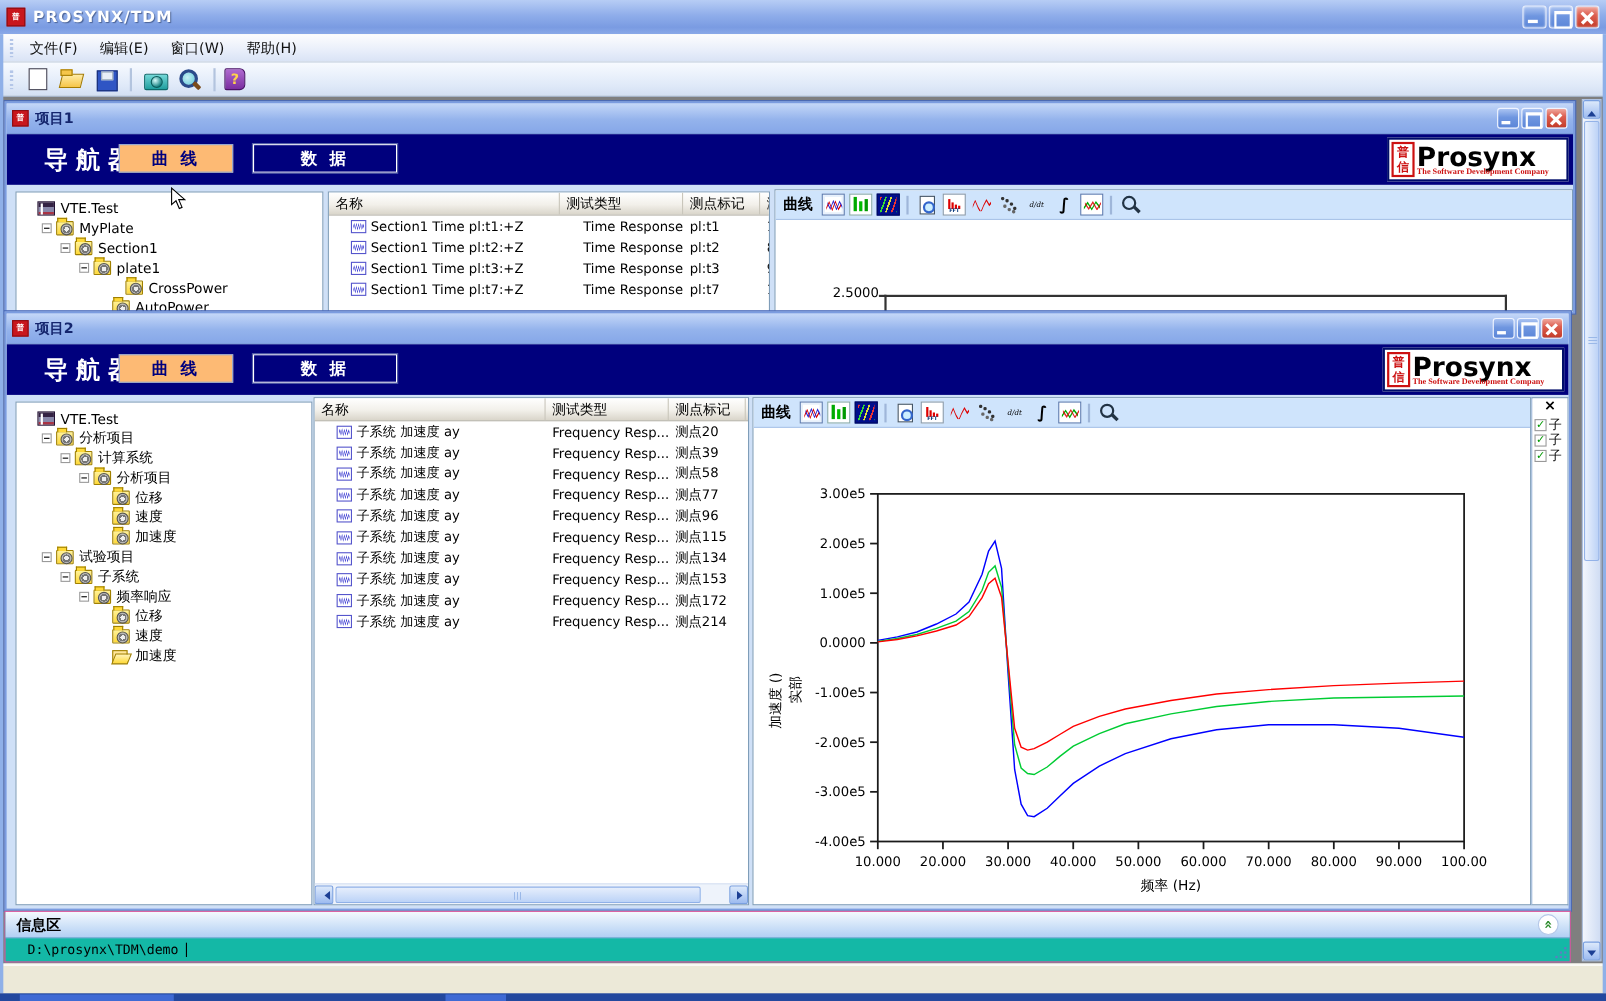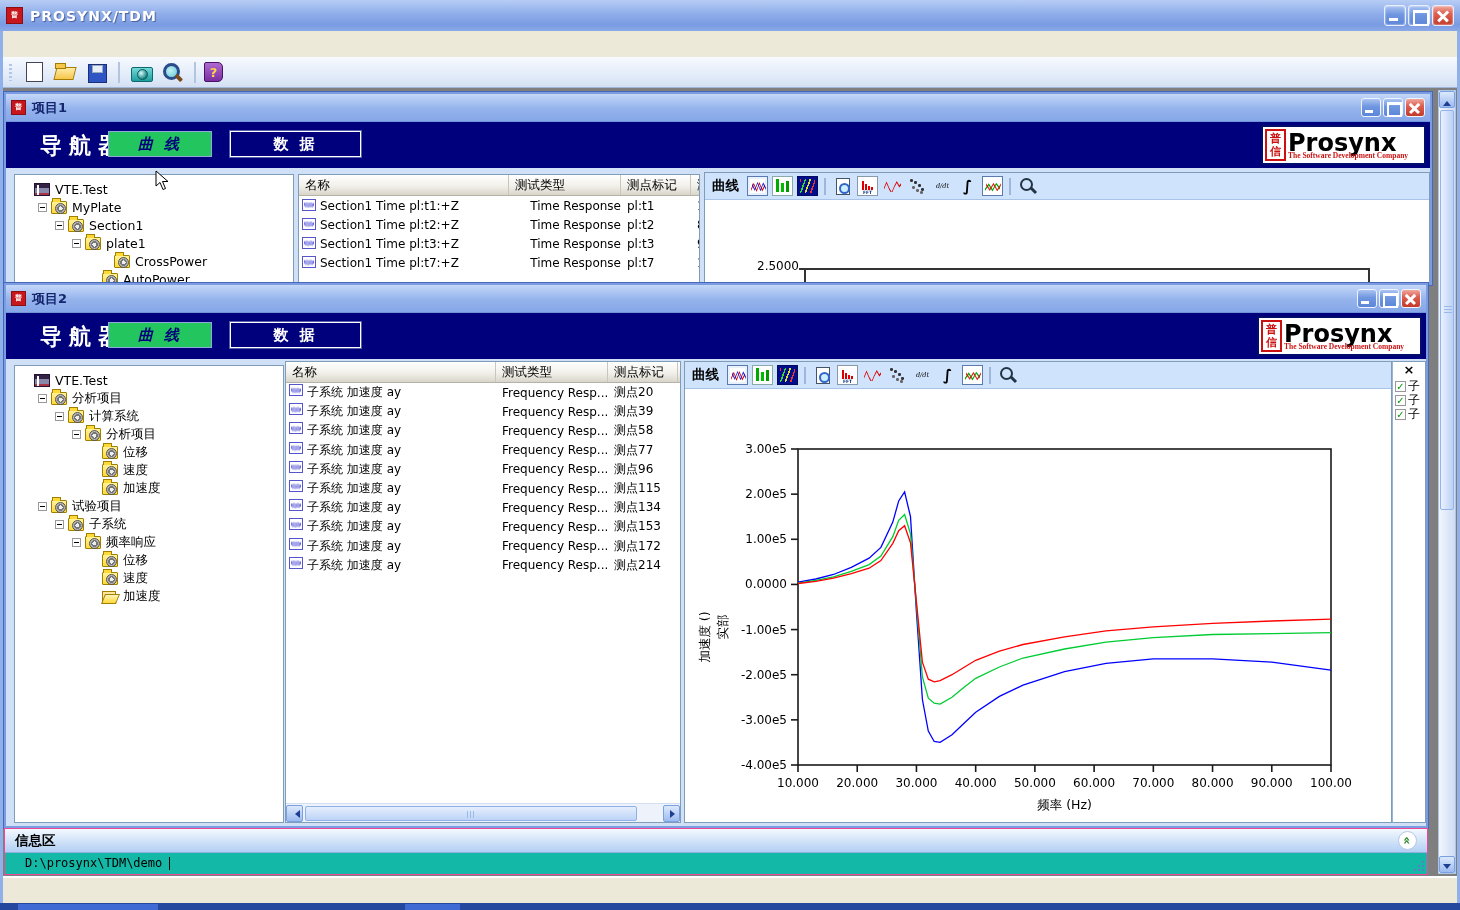--- a/index.html
+++ b/index.html
@@ -42,21 +42,21 @@
 .mt-help{width:19px;height:20px;background:linear-gradient(#b06ad0,#7a2ea0);border:1px solid #4a1266;border-radius:2px 5px 5px 2px;color:#ffd24a;font-weight:bold;font-size:13px;}
 
 
 #mdi-bg{position:absolute;left:0;top:88px;width:1460px;height:788px;background:#7f7f7f;}
 .win{position:absolute;border:2px solid #7b9ce0;outline:1px solid #4768b8;background:#cfe0f7;overflow:hidden;}
 .w-titlebar{height:28px;background:linear-gradient(#c4d7f8,#94b3ec 55%,#86a7e8);display:flex;align-items:center;padding:0 5px;border-bottom:1px solid #6f93d8;}
 .w-title{font-size:13px;font-weight:bold;color:#15266e;margin-left:6px;}
 .navbar{height:46px;background:#00007d;position:relative;}
 .nav-label{position:absolute;left:34px;top:9px;color:#fff;font-weight:bold;font-size:22px;letter-spacing:7px;}
 .nav-tab{position:absolute;top:9px;height:26px;display:flex;align-items:center;justify-content:center;font-weight:bold;font-size:15px;letter-spacing:3px;}
-.tab-curve{left:102px;width:104px;background:#22c55e;color:#00007d;border:1px solid #8fa8d8;font-style:italic;}
+.tab-curve{left:102px;width:104px;background:#fdba74;color:#00007d;border:1px solid #8fa8d8;}
 .tab-data{left:224px;width:131px;background:transparent;border:1px solid #fff;outline:1px solid #5560a8;color:#fff;}
 .logo{position:absolute;right:4px;top:3px;width:165px;height:40px;background:#fff;border:2px solid #000d6a;display:flex;align-items:center;padding:1px 2px;}
 .logo-seal{width:21px;height:32px;border:2px solid #c11;color:#c11;font-weight:bold;font-size:11px;line-height:13px;text-align:center;background:#fff;flex:none;display:flex;flex-direction:column;justify-content:center;}
 .logo-text{margin-left:2px;overflow:hidden;}
 .logo-brand{font-size:24px;font-weight:bold;color:#000;line-height:24px;white-space:nowrap;}
 .logo-tag{font-size:7.5px;color:#c11;font-weight:bold;font-family:"Liberation Serif",serif;margin-top:-4px;white-space:nowrap;text-align:center;}
 
 .panel{position:absolute;background:#fff;border:1px solid #7f9db9;overflow:hidden;}
 
 
@@ -74,21 +74,21 @@
 .ticon.open-folder{border:none;background:transparent;}
 .ticon.open-folder::before{content:"";position:absolute;left:0;top:1px;width:12px;height:10px;background:#ffe69a;border:1px solid #a08000;}
 .ticon.open-folder::after{content:"";position:absolute;left:1px;top:4px;width:13px;height:8px;background:linear-gradient(#fff4ba,#ffd937);border:1px solid #a08000;transform:skewX(-22deg);}
 
 
 .thead{display:flex;height:21px;background:linear-gradient(#ffffff,#f2f0ea 55%,#d9d5ca);border-bottom:1px solid #b5b2a8;align-items:stretch;font-size:12.5px;}
 .th{padding-left:6px;border-right:1px solid #c9c6bb;display:flex;align-items:center;flex:none;overflow:hidden;}
 .col-name{width:210px;} .col-type{width:112px;text-align:right;} .col-mark{width:70px;} .col-extra{width:42px;}
 .trow{display:flex;height:19.2px;align-items:center;font-size:12px;}
 .td{flex:none;overflow:hidden;white-space:nowrap;padding-left:6px;}
-.td.col-name{display:flex;gap:4px;padding-left:3px;}
+.td.col-name{display:flex;align-items:center;gap:4px;padding-left:20px;}
 .wave-ic{width:14px;height:12px;border:1px solid #55c;background:#fff;position:relative;flex:none;}
 .wave-ic::before{content:"";position:absolute;inset:1px;background:#22c;clip-path:polygon(0 55%,10% 15%,20% 70%,30% 10%,40% 75%,50% 15%,60% 70%,70% 10%,80% 70%,90% 20%,100% 55%,100% 80%,90% 45%,80% 95%,70% 35%,60% 95%,50% 40%,40% 100%,30% 35%,20% 95%,10% 40%,0 80%);}
 
 
 .ct-bar{position:absolute;left:0;top:0;right:0;height:27px;background:#cfe4fc;border-bottom:1px solid #aac4e8;display:flex;align-items:center;gap:4px;padding-left:7px;}
 .ct-label{font-weight:bold;font-size:13.5px;color:#000;margin-right:4px;}
 .ci{display:inline-flex;align-items:center;justify-content:center;position:relative;width:21px;height:20px;flex:none;font-size:11px;}
 .ci.sel{background:#fff;border:1px solid #5a7ab0;box-shadow:0 0 0 2px #e8f1fc inset;}
 .ic-curve::before{content:"";position:absolute;left:3px;top:4px;width:14px;height:11px;background:#d00;clip-path:polygon(0 70%,20% 15%,40% 80%,60% 10%,80% 75%,100% 30%,100% 50%,80% 95%,60% 30%,40% 100%,20% 35%,0 90%);}
 .ic-curve::after{content:"";position:absolute;left:4px;top:3px;width:14px;height:11px;background:#00c;opacity:.85;clip-path:polygon(0 30%,20% 80%,40% 15%,60% 85%,80% 20%,100% 70%,100% 90%,80% 40%,60% 105%,40% 35%,20% 100%,0 50%);}
@@ -163,20 +163,31 @@
       <span>普</span>
     </div>
     <span class="title">PROSYNX/TDM</span>
     <div class="tb-btns">
       <div class="tb-btn g-min"></div>
       <div class="tb-btn g-max"></div>
       <div class="tb-btn g-close close"></div>
     </div>
   </div>
 
+  <div id="menubar">
+    <span class="grip"></span>
+
+      <span class="menu-item">文件(F)</span>
+
+      <span class="menu-item">编辑(E)</span>
+
+      <span class="menu-item">窗口(W)</span>
+
+      <span class="menu-item">帮助(H)</span>
+    </div>
 
   <div id="maintoolbar">
     <span class="grip"></span>
 
       <span class="tbi mt-new"></span>
 
       <span class="tbi mt-open"></span>
 
       <span class="tbi mt-save"></span>
 

